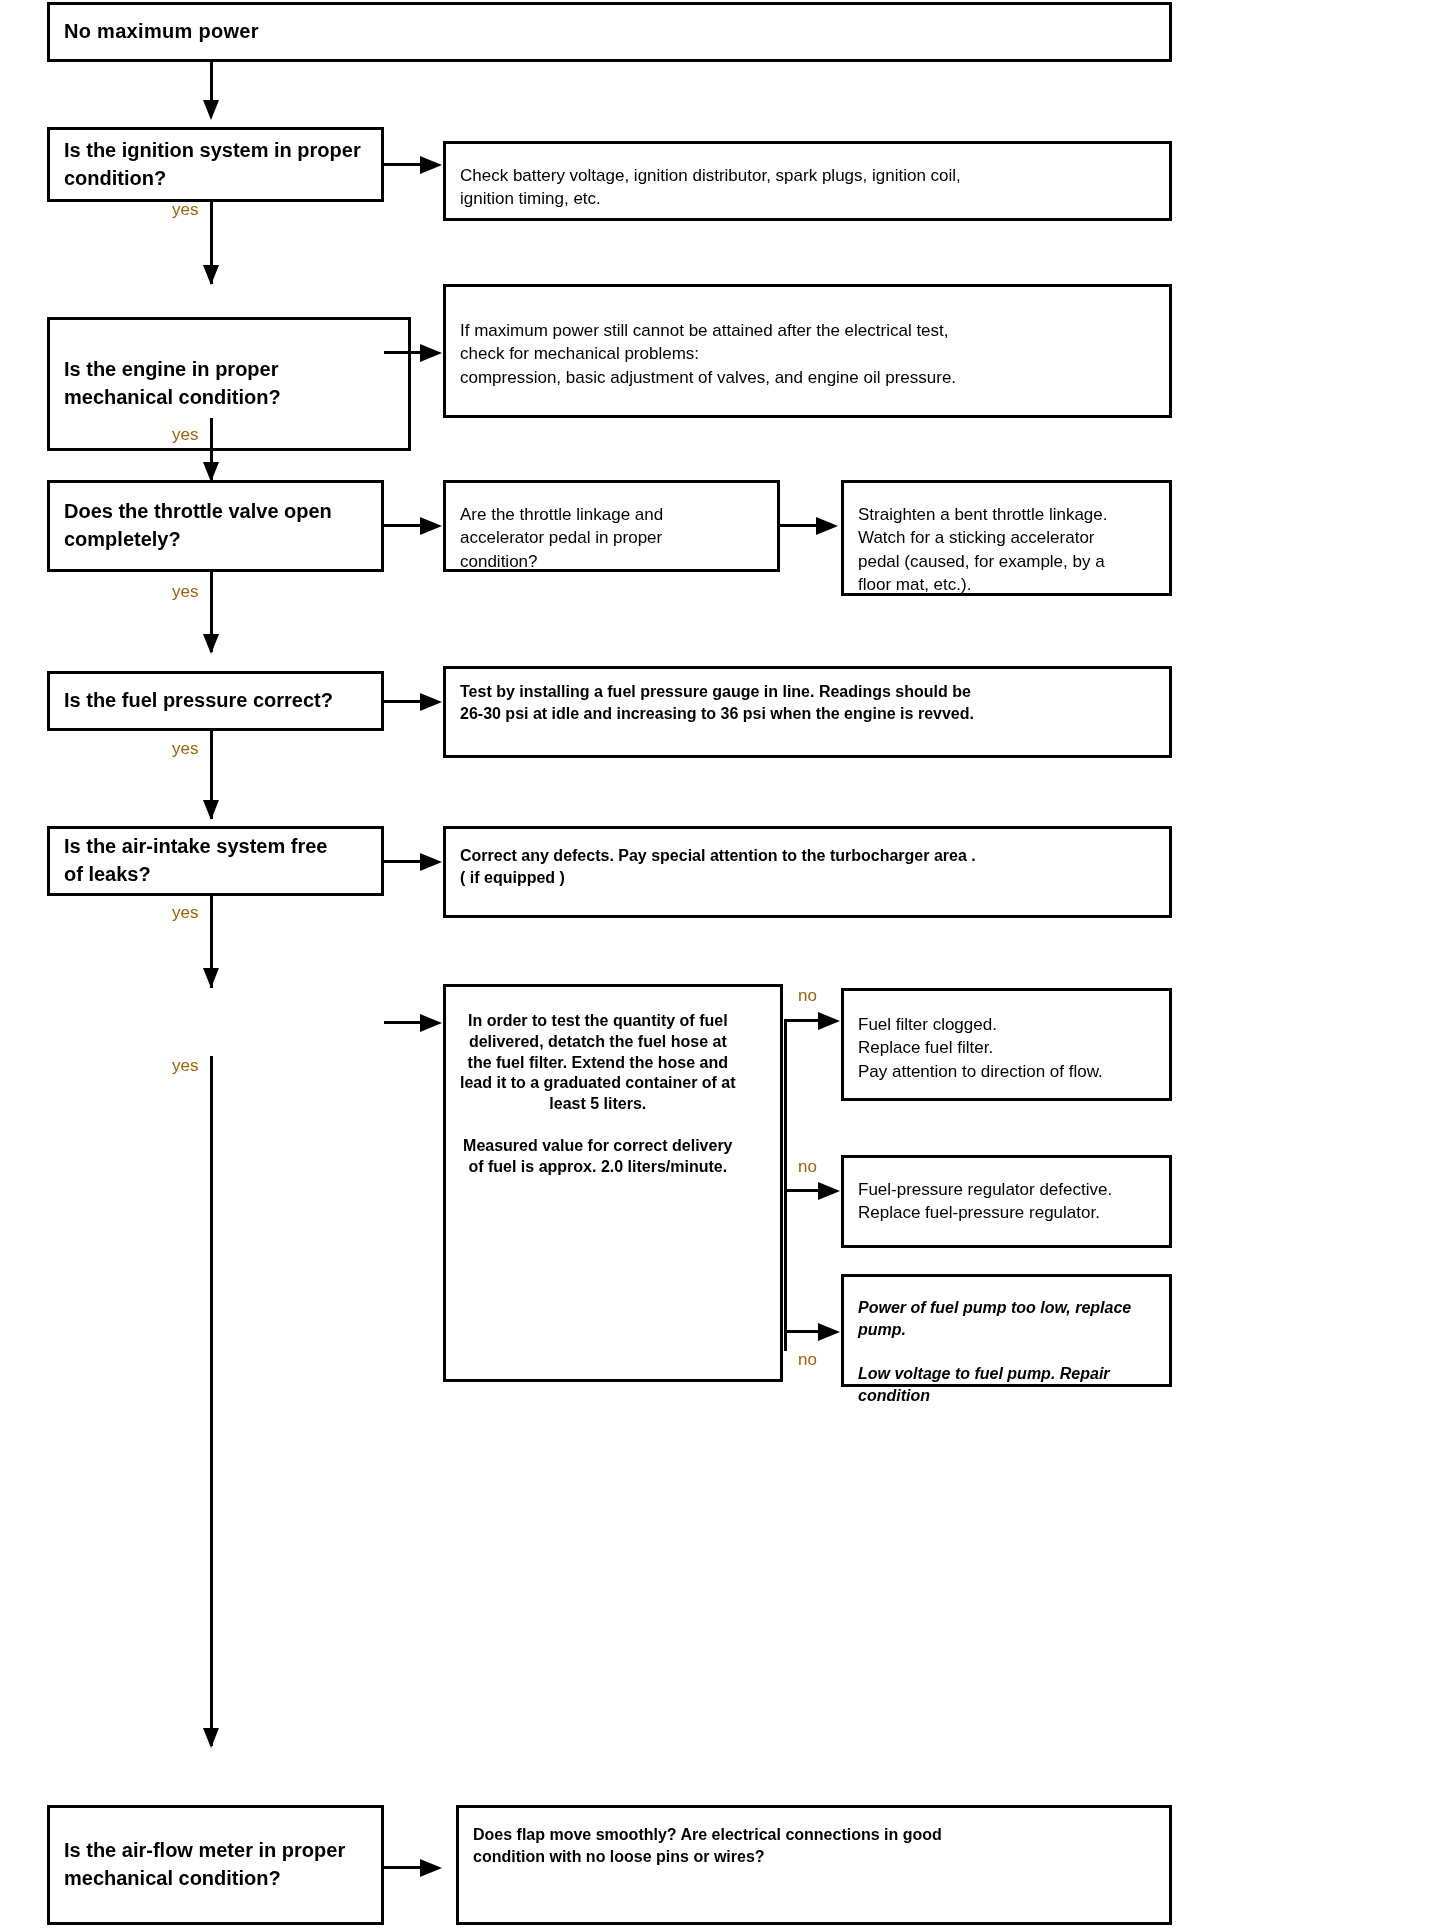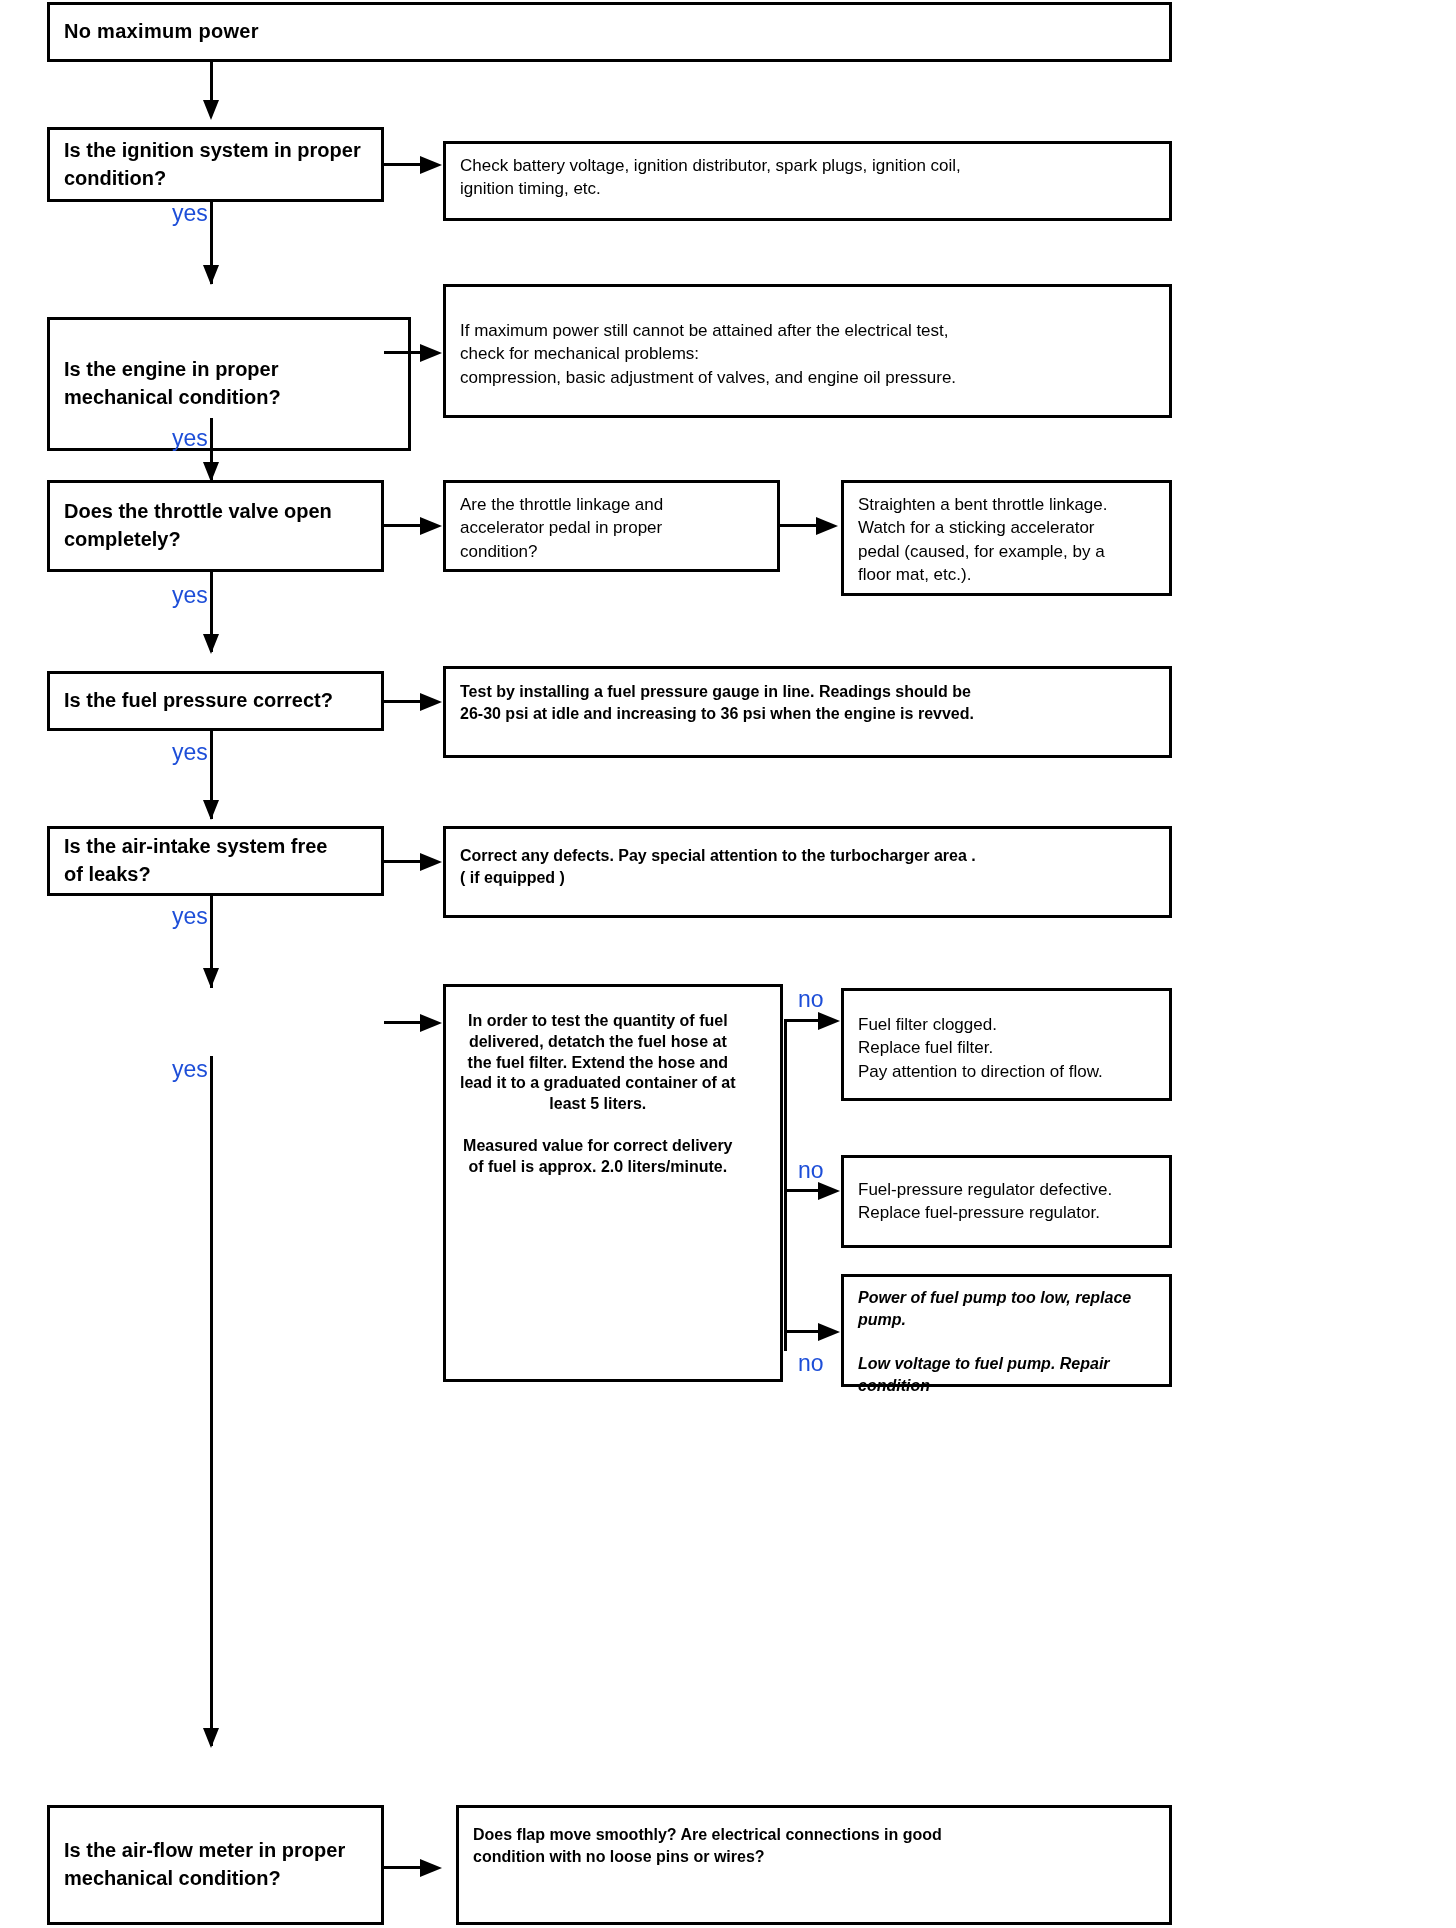--- a/index.html
+++ b/index.html
@@ -29,44 +29,44 @@
   }
   .box.top-align {
     align-items: flex-start;
   }
   .box .txt {
     padding: 0 14px;
     line-height: 1.38;
     white-space: pre-line;
   }
   .box.top-align .txt {
-    padding-top: 10px;
+    padding-top: 20px;
   }
   .title-box .txt {
     font-size: 20px;
     font-weight: bold;
     letter-spacing: 0.3px;
   }
   .q-box .txt {
     font-size: 20px;
     font-weight: bold;
   }
   .a-box .txt {
     font-size: 17px;
     font-weight: normal;
   }
   .a-box.bold .txt {
     font-weight: bold;
     font-size: 16px;
   }
   .yes-label, .no-label {
     position: absolute;
-    font-size: 23px;
+    font-size: 17px;
     font-weight: normal;
-    color: #1d4ed8;
+    color: #a16207;
     white-space: nowrap;
   }
   
   .vline {
     position: absolute;
     background: #000000;
     width: 3px;
   }
   .hline {
     position: absolute;

